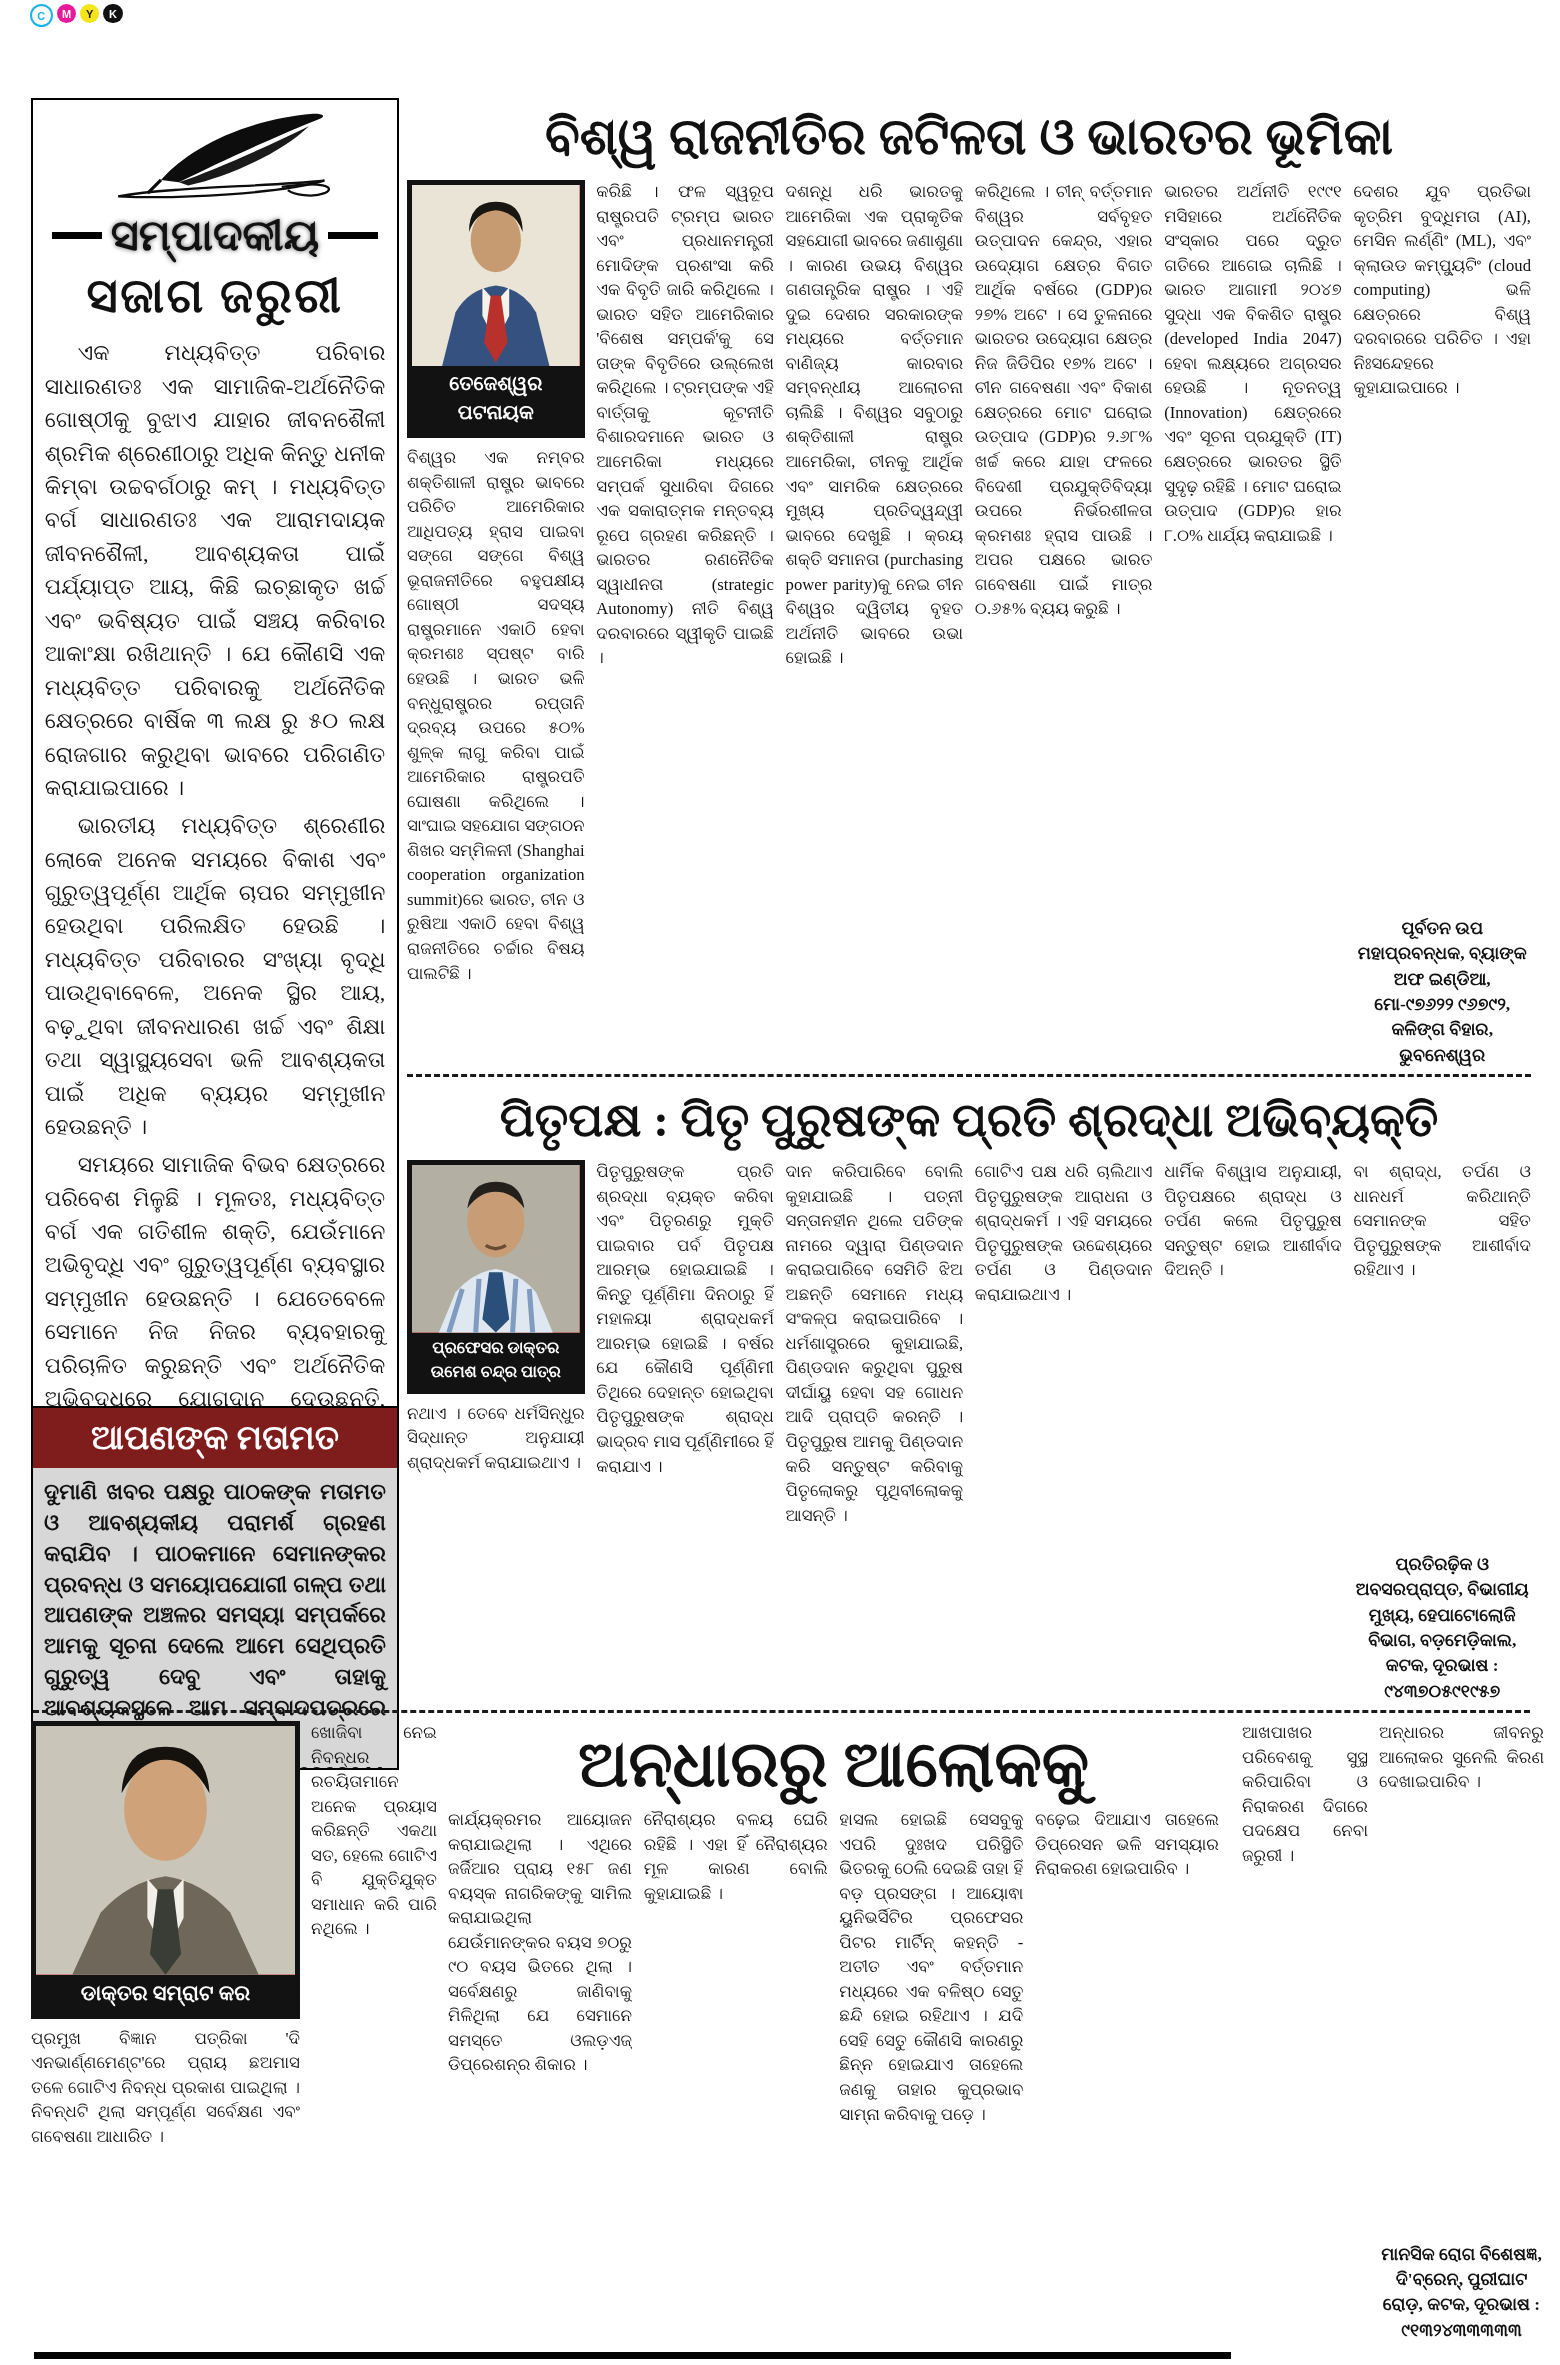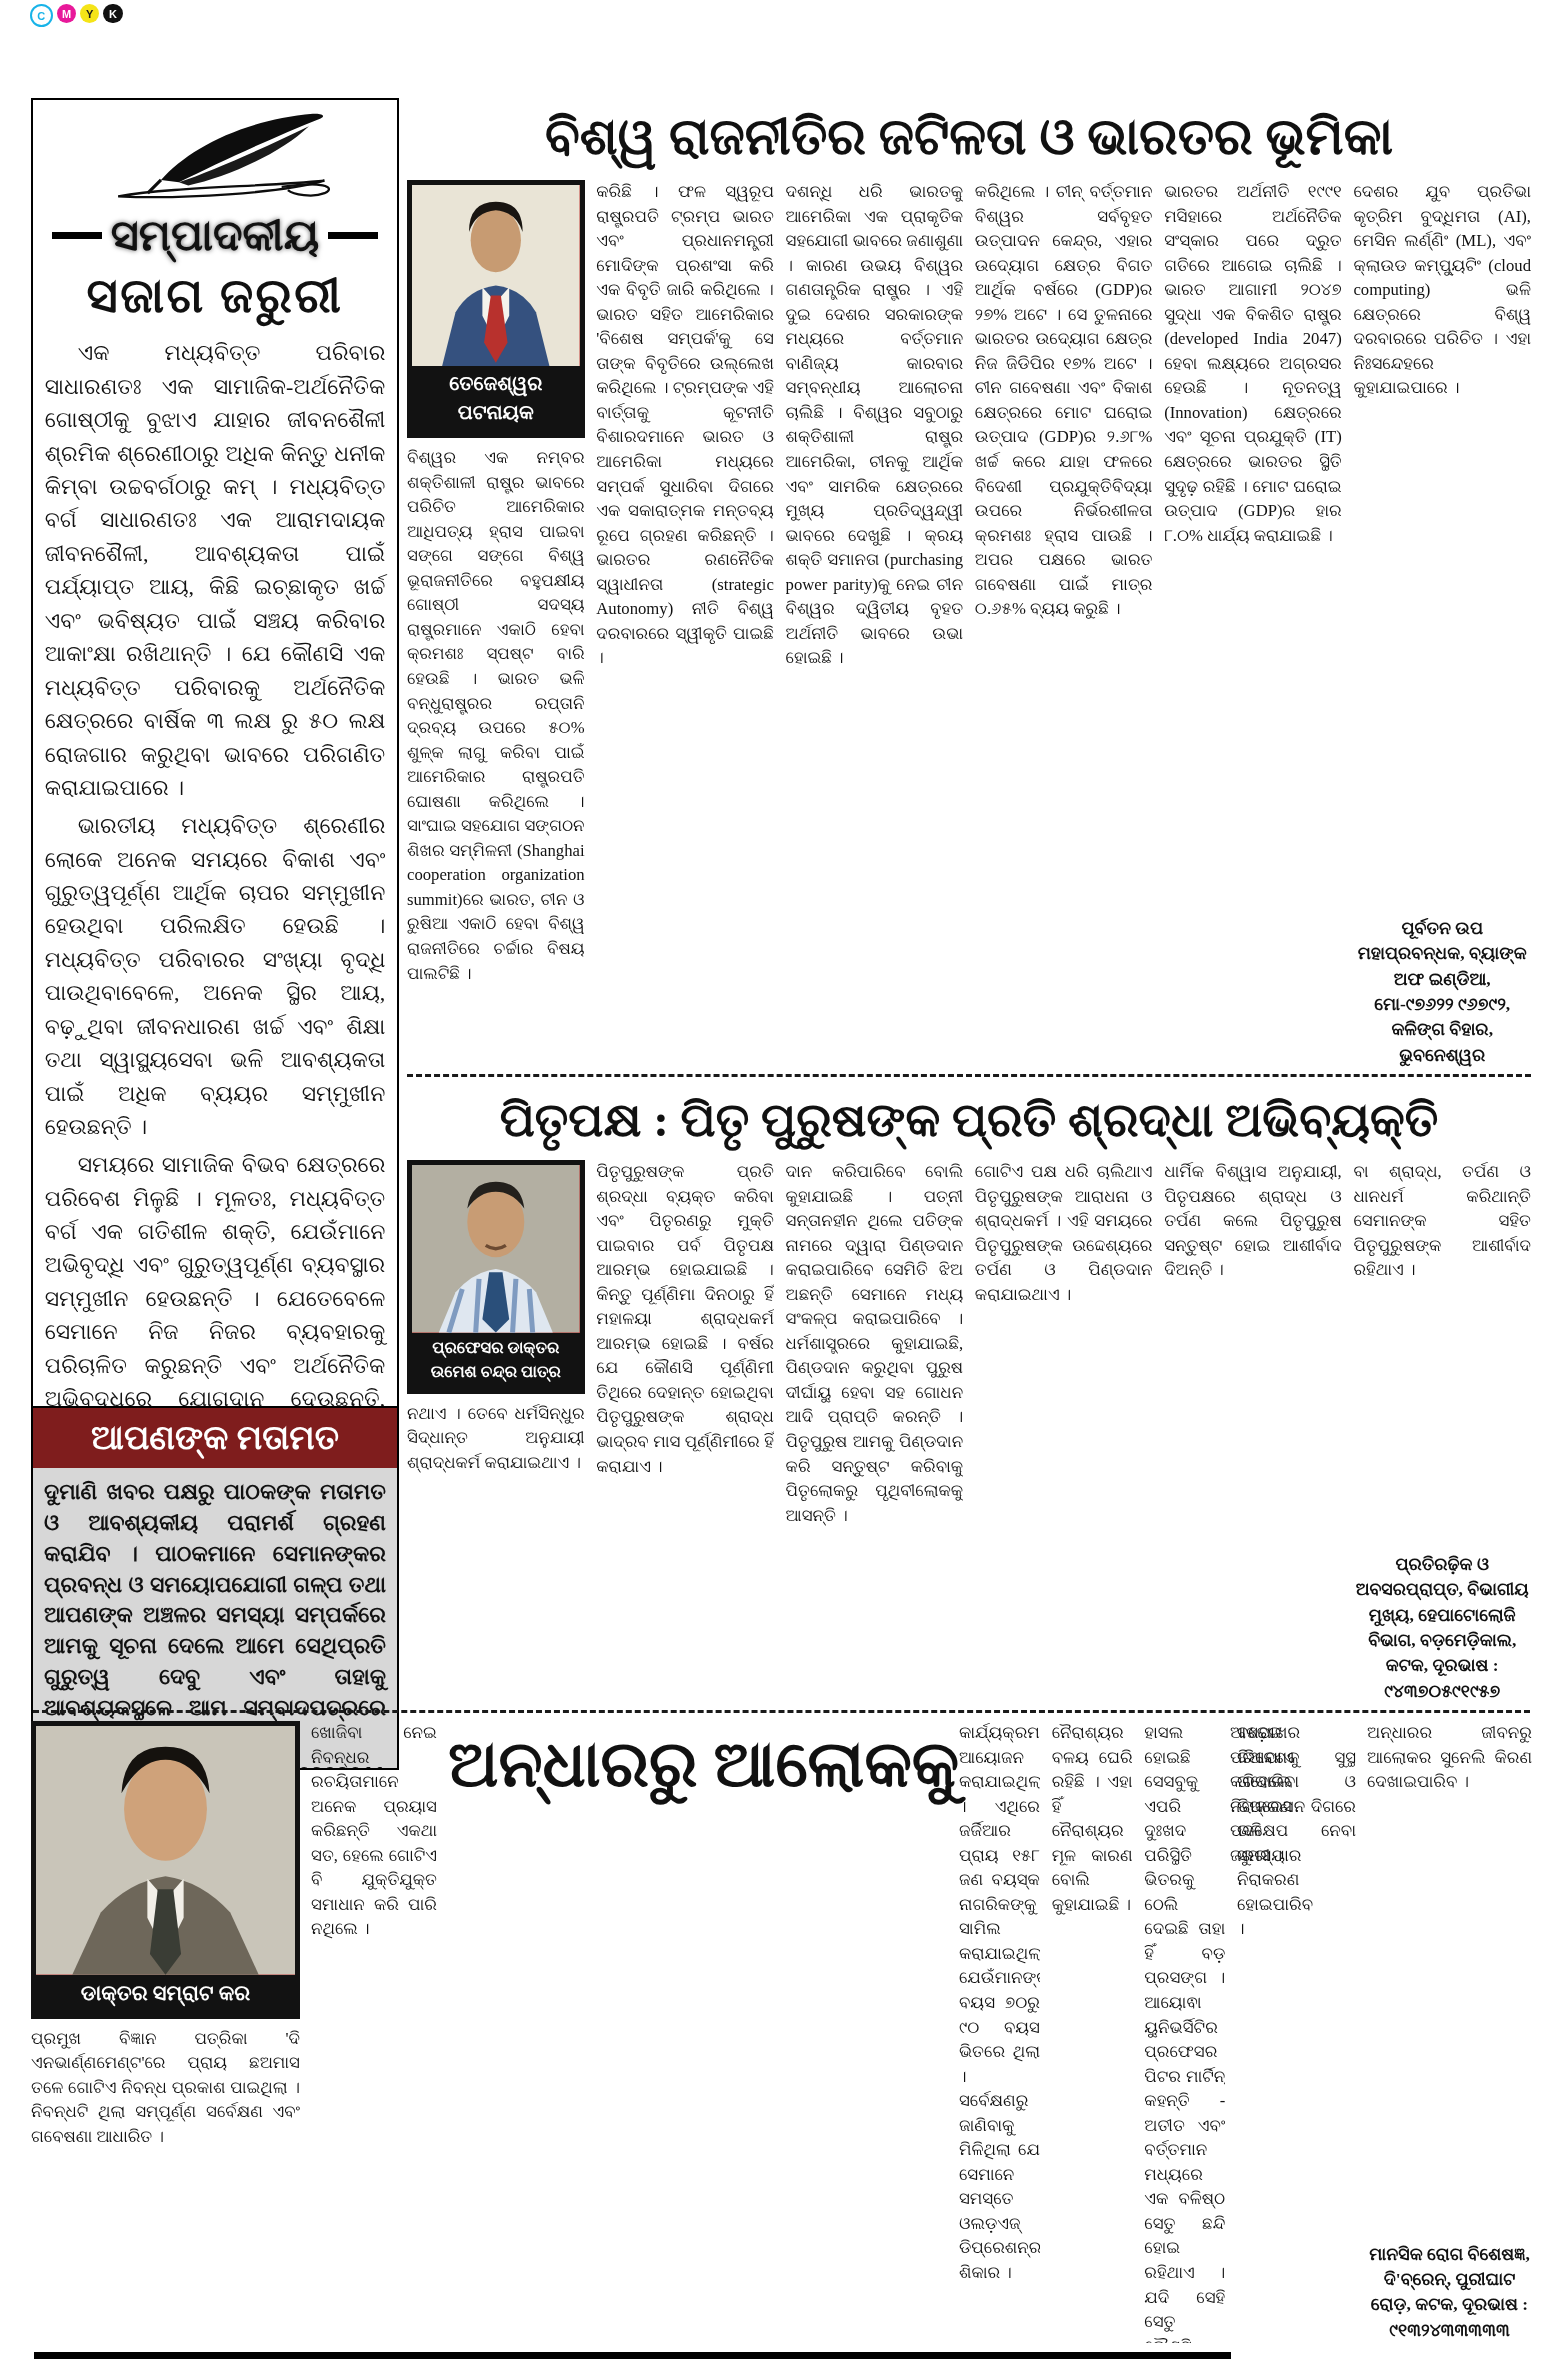--- a/index.html
+++ b/index.html
@@ -53,25 +53,25 @@
   .photo .cap{background:#121212;color:#fff;text-align:center;font-weight:bold;padding:3.1px 1.6px 5.4px;}
   .cap1{font-size:20px;}.cap2{font-size:16.3px;}.cap3{font-size:21px;}
   .byline{margin-top:auto;font-weight:bold;text-align:center;font-size:17.5px;line-height:1.45;}
   .dashed{position:absolute;border-top:3.9px dashed #1a1a1a;}
   .headline2{position:absolute;left:407px;top:1085px;width:1124px;height:70px;display:flex;align-items:center;
              justify-content:center;font-size:47px;font-weight:bold;white-space:nowrap;}
   .a2cols{position:absolute;left:407px;top:1160px;width:1124px;height:544px;}
   .a3{position:absolute;left:31px;top:1721px;width:1499px;height:622px;display:flex;gap:11px;}
   .a3 .pcol{width:269px;flex:none;}
   .a3 .colA{width:126px;flex:none;}
-  .a3 .center{width:771px;flex:none;display:flex;flex-direction:row;}
+  .a3 .center{width:771px;flex:none;display:flex;flex-direction:column;}
   .headline3{height:87px;display:flex;align-items:center;justify-content:center;font-size:64px;font-weight:bold;
              white-space:nowrap;}
   .a3 .center .cols{flex:1;}
-  .a3 .colB{width:126px;flex:none;}
+  .a3 .colB{width:126px;flex:none;margin-left:12px;}
   .a3 .colC{width:165px;flex:none;}
   .bottom-rule{position:absolute;left:34px;top:2352px;width:1197px;height:7px;background:#000;}
 </style>
 </head>
 <body>
 
 <div id="page">
 
   <div class="cmyk">
     <span class="dot c">C</span>

